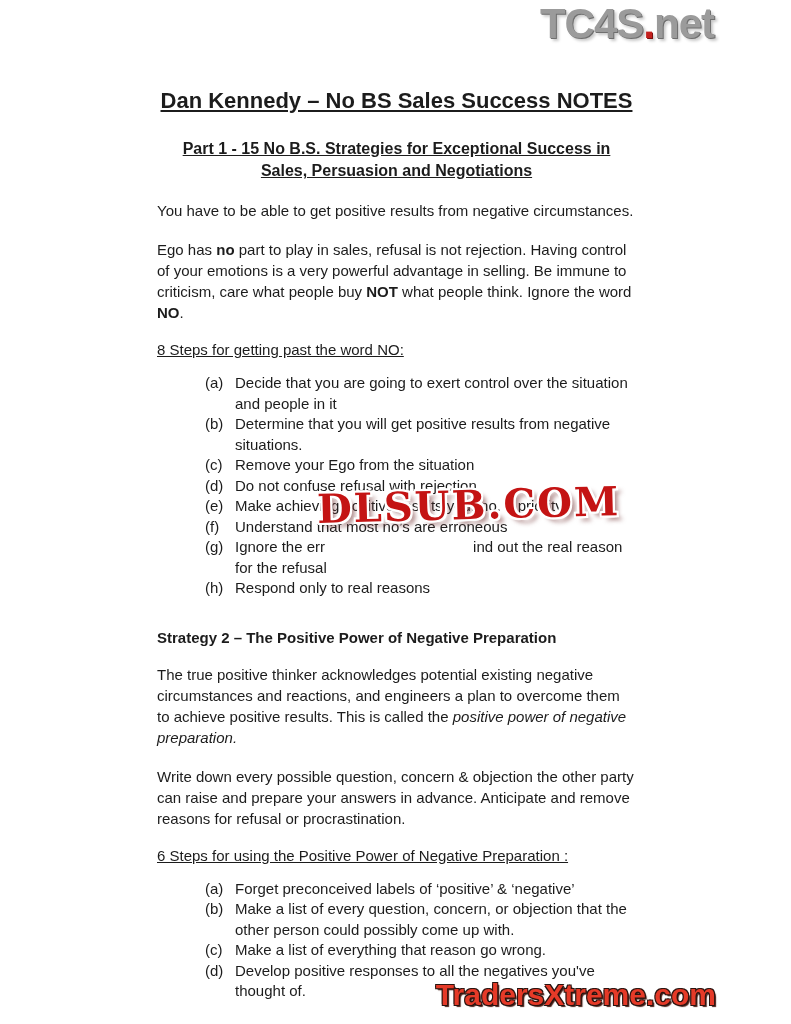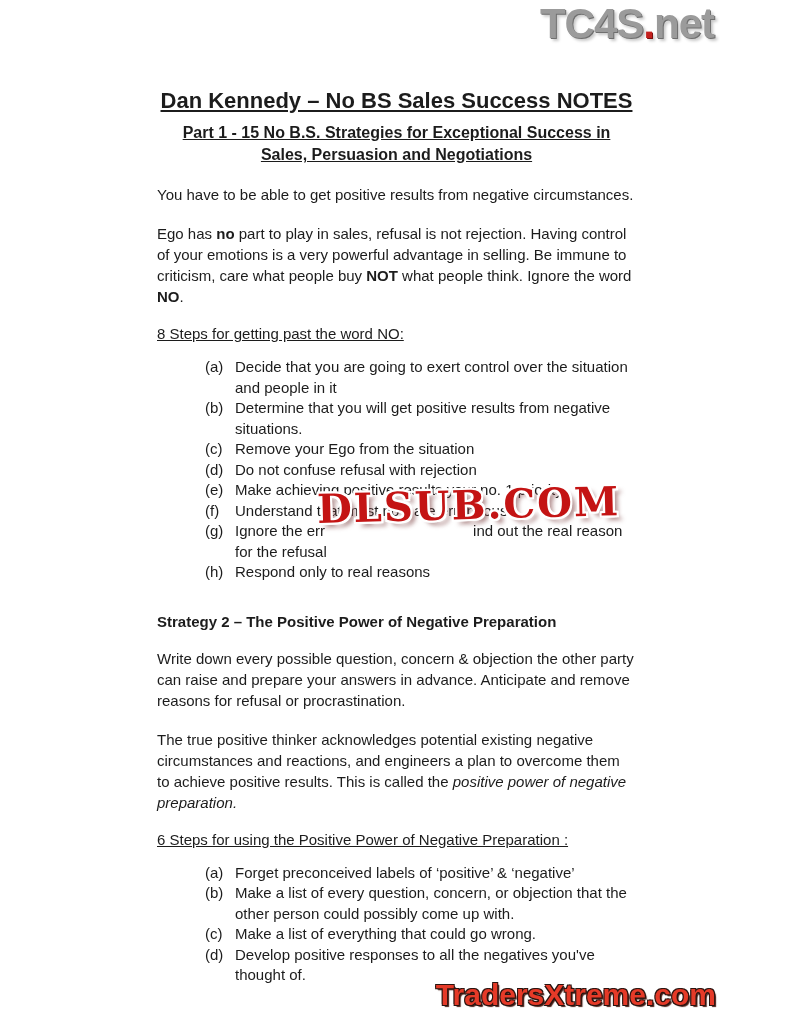--- a/index.html
+++ b/index.html
@@ -17,21 +17,21 @@
   .content { padding:0 90px 0 92px; }
 
   .title {
     margin:88px 0 0 0;
     text-align:center;
     font-size:22px;
     font-weight:bold;
     text-decoration:underline;
   }
   .subtitle {
-    margin:8px 0 0 0;
+    margin:24px 0 0 0;
     text-align:center;
     font-size:16px;
     font-weight:bold;
     text-decoration:underline;
     line-height:22px;
   }
   .strategy-heading {
     margin:30px 0 0 0;
     font-weight:bold;
   }
@@ -162,41 +162,41 @@
         <span class="txt"><span>Ignore the err</span><span class="wm-gap"></span><span>ind out the real reason</span><br><span>for the refusal</span></span>
       </div>
       <div class="li">
         <span class="lbl">(h)</span>
         <span class="txt">Respond only to real reasons</span>
       </div>
     </div>
 
     <div class="strategy-heading second">Strategy 2 – The Positive Power of Negative Preparation</div>
 
+    <p class="para"><span>The true positive thinker acknowledges potential existing negative circumstances and reactions, and engineers a plan to overcome them to achieve positive results. This is called the </span><i class="inline-italic">positive power of negative preparation.</i></p>
+
     <p class="para">Write down every possible question, concern &amp; objection the other party can raise and prepare your answers in advance. Anticipate and remove reasons for refusal or procrastination.</p>
-
-    <p class="para"><span>The true positive thinker acknowledges potential existing negative circumstances and reactions, and engineers a plan to overcome them to achieve positive results. This is called the </span><i class="inline-italic">positive power of negative preparation.</i></p>
 
     <div class="list-heading">6 Steps for using the Positive Power of Negative Preparation :</div>
 
     <div class="list">
 
         <div class="li">
           <span class="lbl">(a)</span>
           <span class="txt">Forget preconceived labels of ‘positive’ &amp; ‘negative’</span>
         </div>
 
         <div class="li">
           <span class="lbl">(b)</span>
           <span class="txt">Make a list of every question, concern, or objection that the other person could possibly come up with.</span>
         </div>
 
         <div class="li">
           <span class="lbl">(c)</span>
-          <span class="txt">Make a list of everything that could go wrong.</span>
+          <span class="txt">Make a list of everything that reason go wrong.</span>
         </div>
 
         <div class="li">
           <span class="lbl">(d)</span>
           <span class="txt">Develop positive responses to all the negatives you've thought of.</span>
         </div>
       </div>
 
   </div>
 

